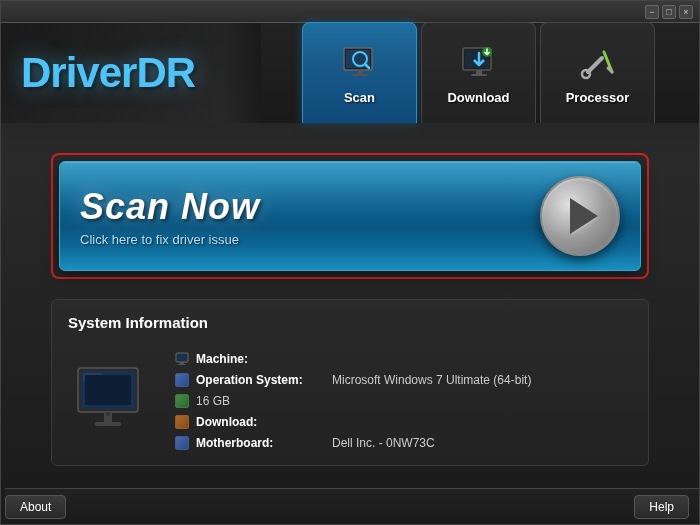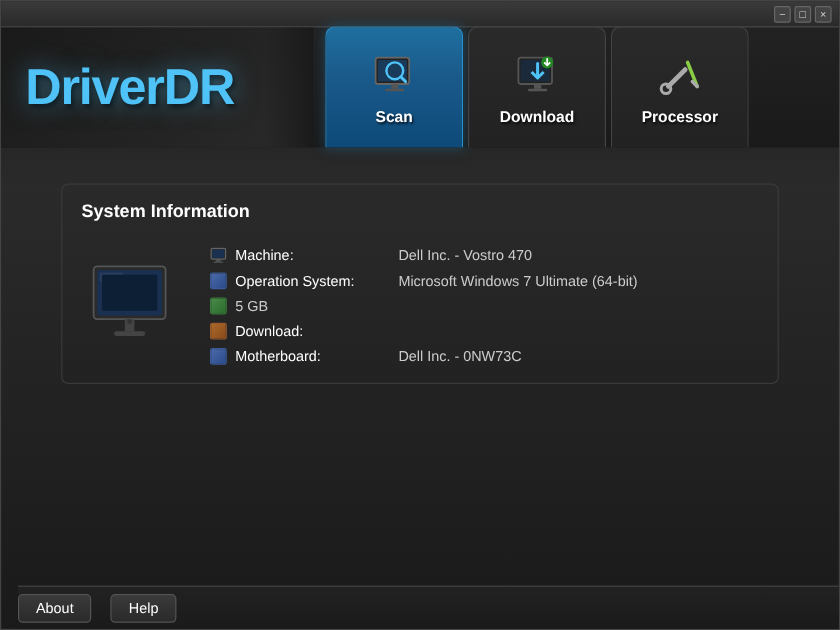--- a/index.html
+++ b/index.html
@@ -47,20 +47,21 @@
       cursor: pointer;
     }
 
     
     .header {
       height: 100px;
       background: linear-gradient(180deg, #222 0%, #1a1a1a 100%);
       display: flex;
       align-items: stretch;
       position: relative;
+      gap: 31px;
     }
 
     .logo-area {
       width: 260px;
       display: flex;
       align-items: center;
       padding-left: 20px;
       background: linear-gradient(135deg, #1a1a1a 0%, #2a2a2a 100%);
       position: relative;
     }
@@ -267,42 +268,42 @@
       width: 16px;
       height: 16px;
       flex-shrink: 0;
       display: flex;
       align-items: center;
       justify-content: center;
     }
 
     .info-label {
       font-size: 12px;
-      font-weight: normal;
+      font-weight: bold;
       color: #fff;
       min-width: 130px;
     }
 
     .info-value {
       font-size: 12px;
       color: #ccc;
     }
 
     
     .footer {
       position: absolute;
       bottom: 0;
-      left: 14px;
+      left: 4px;
       right: 0;
       height: 36px;
       background: linear-gradient(180deg, #222, #1a1a1a);
       border-top: 1px solid #444;
       display: flex;
       align-items: center;
-      justify-content: flex-start;
+      justify-content: space-between;
       padding-right: 10px;
       gap: 16px;
     }
 
     .footer-btn {
       padding: 4px 14px;
       border-radius: 4px;
       font-size: 12px;
       color: #fff;
       cursor: pointer;
@@ -394,20 +395,31 @@
             <line x1="32" y1="24" x2="36" y2="28" stroke="#aaa" stroke-width="3" stroke-linecap="round"></line>
           </svg>
         </div>
         <span class="nav-tab-label">Processor</span>
       </div>
     </div>
   </div>
 
   <div class="main-content">
 
+    <div class="scan-now-container">
+      <div class="scan-now-btn">
+        <div class="scan-now-text-area">
+          <span class="scan-now-title">Scan Now</span>
+          <span class="scan-now-subtitle">Click here to fix driver issue</span>
+        </div>
+        <div class="scan-arrow-btn">
+          <div class="arrow-shape"></div>
+        </div>
+      </div>
+    </div>
 
     <div class="system-info-section">
       <div class="system-info-header">System Information</div>
       <div class="system-info-body">
 
         <div class="pc-icon-area">
           <svg class="pc-monitor" viewBox="0 0 80 70">
 
             <rect x="5" y="2" width="60" height="44" rx="3" fill="#2a2a2a" stroke="#555" stroke-width="1.5"></rect>
             <rect x="8" y="5" width="54" height="38" rx="2" fill="#1a3050"></rect>
@@ -428,36 +440,35 @@
           <div class="info-row">
             <div class="info-icon">
               <svg width="14" height="14" viewBox="0 0 14 14">
                 <rect x="1" y="1" width="12" height="9" rx="1" fill="#2a2a2a" stroke="#666" stroke-width="1"></rect>
                 <rect x="2" y="2" width="10" height="7" fill="#1a3050"></rect>
                 <rect x="5" y="10" width="4" height="2" fill="#555"></rect>
                 <rect x="3" y="12" width="8" height="1" rx="0.5" fill="#555"></rect>
               </svg>
             </div>
             <span class="info-label">Machine:</span>
-            <span class="info-value">Dell Inc. - Vostro 470</span>
           </div>
 
           <div class="info-row">
             <div class="info-icon">
               <div class="sq-icon sq-blue"></div>
             </div>
             <span class="info-label">Operation System:</span>
             <span class="info-value">Microsoft Windows 7 Ultimate  (64-bit)</span>
           </div>
 
           <div class="info-row">
             <div class="info-icon">
               <div class="sq-icon sq-green"></div>
             </div>
-            <span class="info-value">5 GB</span>
+            <span class="info-value">16 GB</span>
           </div>
 
           <div class="info-row">
             <div class="info-icon">
               <div class="sq-icon sq-orange"></div>
             </div>
             <span class="info-label">Download:</span>
           </div>
 
           <div class="info-row">

